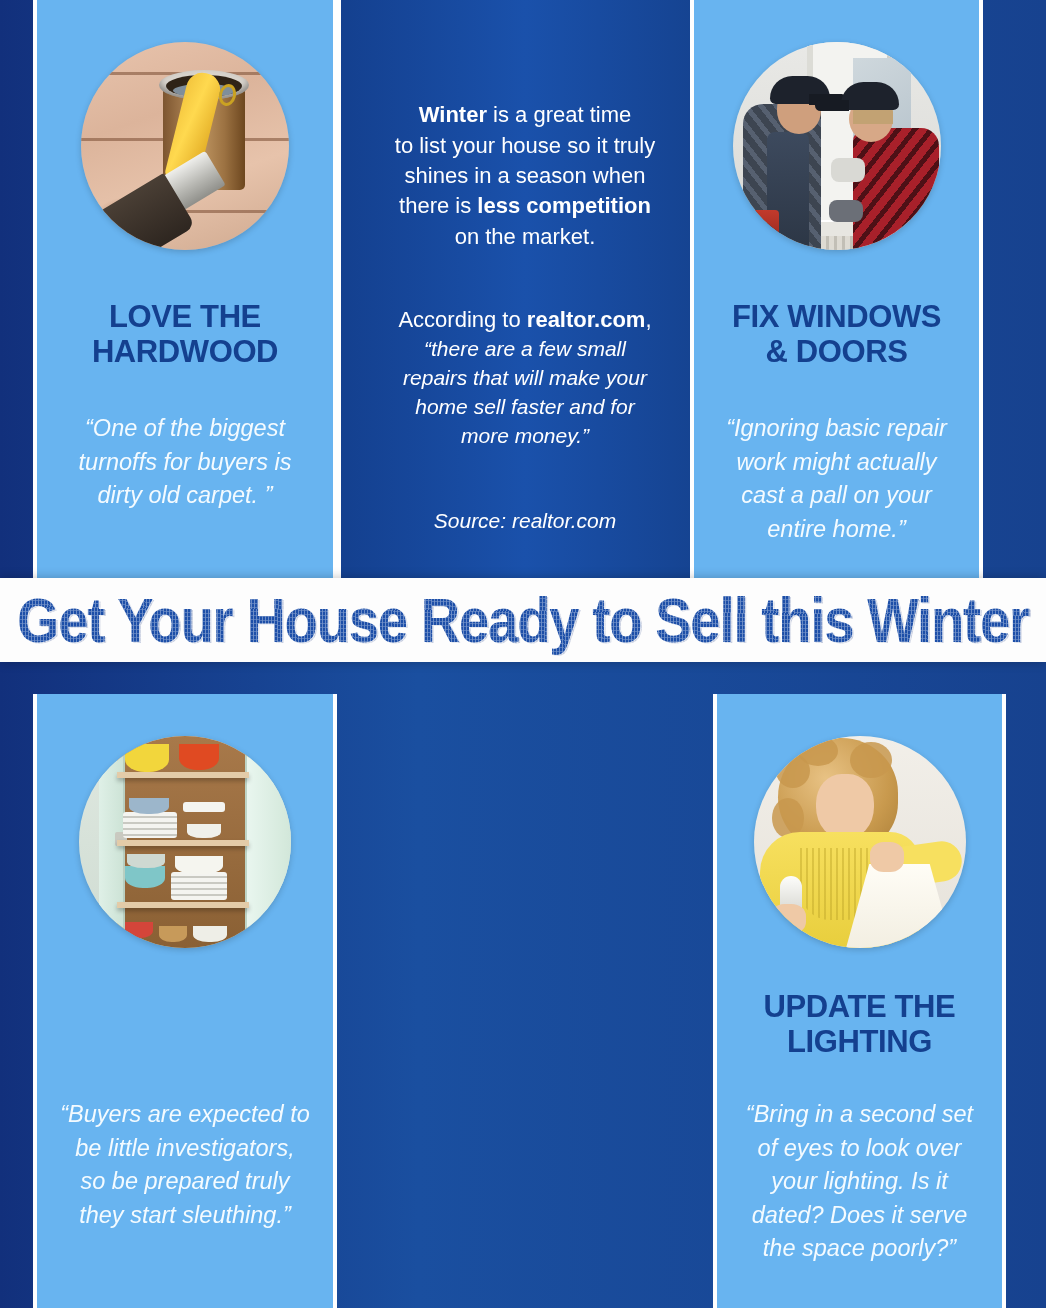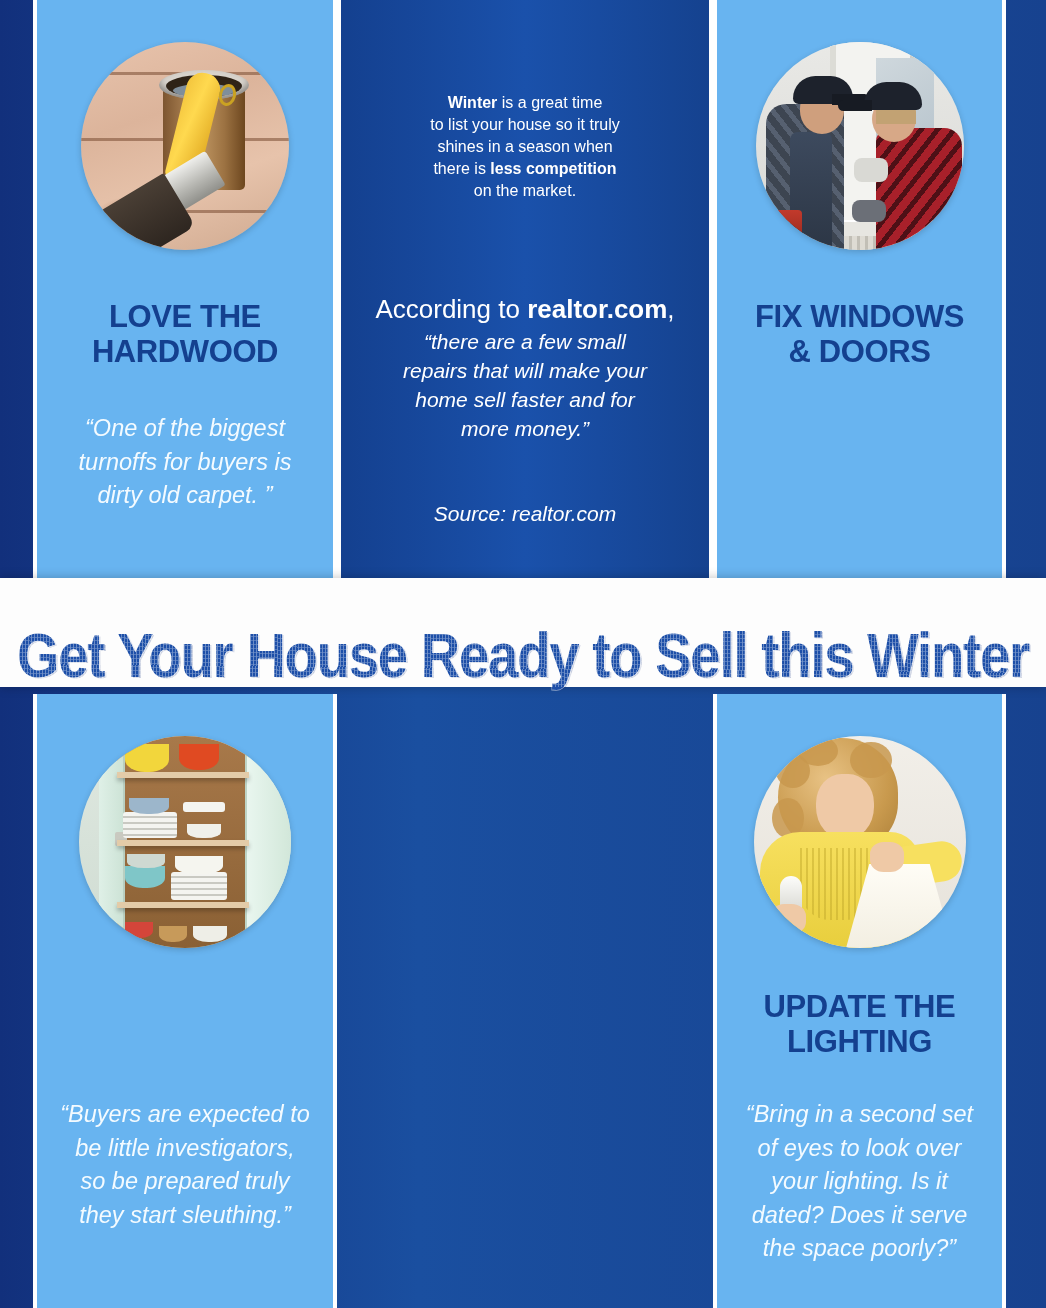--- a/index.html
+++ b/index.html
@@ -47,21 +47,21 @@
   .col.dark {
     background: #17459a;
     background: linear-gradient(90deg,#14408f 0%,#1a51ab 50%,#15428f 100%);
     border-left: 4px solid #ffffff;
     border-right: 4px solid #ffffff;
   }
 
   
   .top-col-1 { left: 33px;  width: 304px; }
   .top-col-2 { left: 337px; width: 376px; }
-  .top-col-3 { left: 713px; width: 293px; text-decoration: underline; }
+  .top-col-3 { left: 690px; width: 293px; text-decoration: underline; }
 
   
   .bot-col-1 { left: 33px;  width: 304px; }
   .bot-col-2 { left: 375px; width: 299px; }
   .bot-col-3 { left: 713px; width: 293px; }
 
   
   .photo {
     position: absolute;
     border-radius: 50%;
@@ -101,28 +101,28 @@
 
   
   .center-inner {
     position: absolute;
     left: 18px; right: 18px;
     top: 70px;
     text-align: center;
     color: #ffffff;
   }
   .center-lede {
-    font-size: 16px;
+    font-size: 22px;
     line-height: 1.38;
-    margin-bottom: 54px;
+    margin-bottom: 22px;
     white-space: pre-line;
   }
   .center-lede b { font-weight: bold; }
   .center-attrib {
-    font-size: 26px;
+    font-size: 22px;
     line-height: 1.38;
     white-space: pre-line;
   }
   .center-attrib b { font-weight: bold; }
   .center-quote {
     font-size: 21px;
     font-style: italic;
     line-height: 1.38;
     white-space: pre-line;
   }
@@ -132,24 +132,24 @@
     font-style: italic;
     color: #ffffff;
   }
 
   
   .banner {
     position: absolute;
     left: 0;
     top: 578px;
     width: 1046px;
-    height: 109px;
+    height: 84px;
     background: #fdfdfd;
     display: flex;
-    align-items: flex-end;
+    align-items: center;
     justify-content: center;
     box-shadow: 0 0 10px rgba(0,0,0,0.25);
   }
   .banner-text {
     font-family: "Liberation Sans", sans-serif;
     font-weight: bold;
     font-size: 55px;
     letter-spacing: -1.2px;
     color: #1d4fa8;
     text-shadow:
@@ -493,20 +493,24 @@
           <div class="worker-r-hair"></div>
           <div class="worker-r-cap"></div>
           <div class="worker-r-brim"></div>
           <div class="glove-a"></div>
           <div class="glove-b"></div>
           <div class="tool"></div>
         </div>
       </div>
       <div class="card-title">FIX WINDOWS
 &amp; DOORS</div>
+      <div class="card-quote">“Ignoring basic repair
+work might actually
+cast a pall on your
+entire home.”</div>
     </div>
   </div>
 
   <div class="banner">
     <div class="banner-text">Get Your House Ready to Sell this Winter</div>
     <div class="banner-noise"></div>
   </div>
 
   <div class="bottom-section">
 

